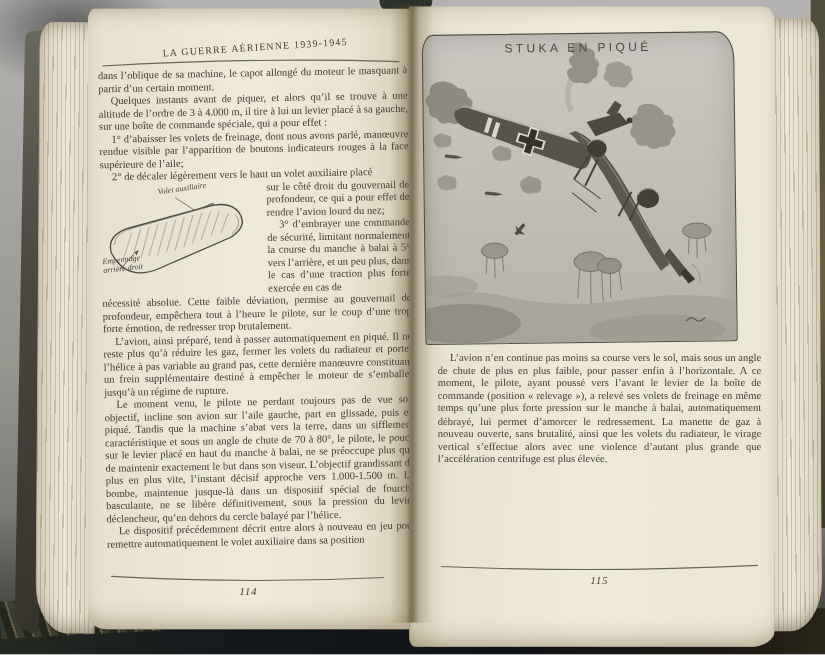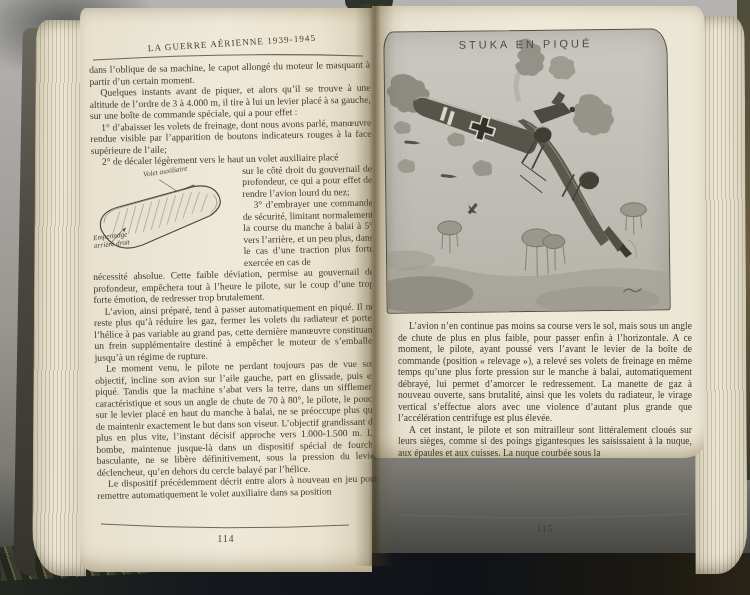--- a/index.html
+++ b/index.html
@@ -26,21 +26,21 @@
       linear-gradient(90deg,#d6cfbb 0%,#ece6d4 45%,#ddd6c2 100%);
     box-shadow:inset 0 10px 14px -8px rgba(90,80,55,.5), inset 0 -14px 16px -10px rgba(90,80,55,.6);}
   .fore-edge.left{left:34px;top:20px;width:54px;height:556px;border-radius:12px 0 0 30px / 22px 0 0 46px;transform:rotate(.4deg);}
   .fore-edge.right{left:694px;top:16px;width:52px;height:558px;border-radius:0 14px 30px 0 / 0 24px 46px 0;transform:rotate(-.3deg);}
 
   .page{position:absolute;z-index:2;}
   .page.leftp{left:80px;top:8px;width:292px;height:564px;
     background:linear-gradient(90deg,#e6e0cd 0%,#efe9d8 50%,#eae3cf 82%,#d6ceb6 100%);
     border-radius:6px 0 0 18px / 10px 0 0 12px;
     box-shadow:inset 0 -16px 20px -12px rgba(112,94,56,.5), inset 0 14px 16px -12px rgba(112,94,56,.35);}
-  .page.rightp{left:372px;top:6px;width:332px;height:452px;
+  .page.rightp{left:372px;top:6px;width:332px;height:582px;
     background:linear-gradient(90deg,#cfc7ae 0%,#e8e2d0 10%,#efe9d8 48%,#ebe5d3 100%);
     border-radius:0 10px 22px 6px / 0 14px 14px 8px;
     box-shadow:inset 0 -16px 20px -12px rgba(112,94,56,.5), inset 0 12px 16px -12px rgba(112,94,56,.3);}
   .gutter{position:absolute;left:354px;top:4px;width:40px;height:562px;z-index:5;pointer-events:none;
     background:linear-gradient(90deg,rgba(80,65,35,0) 0%,rgba(95,80,48,.28) 36%,rgba(58,46,22,.55) 52%,rgba(95,80,48,.22) 68%,rgba(80,65,35,0) 100%);}
 
   .running-header{position:absolute;left:48px;top:30px;width:208px;text-align:center;transform:rotate(-3.6deg);
     font-size:9px;letter-spacing:1.1px;color:#454034;white-space:nowrap;}
   .rule-svg{position:absolute;}
   .body-text{position:absolute;font-size:9.6px;line-height:11.5px;color:#3f3a2f;text-align:justify;}
@@ -48,21 +48,21 @@
   .rightp .body-text{left:26px;top:314px;width:294px;}
   .body-text p{margin:0;}
   .body-text p.ind{text-indent:11px;}
 
   .figwrap{overflow:visible;}
   .figure{float:left;width:146px;height:100px;margin:2px 5px 0 0;position:relative;}
   .fig-label{position:absolute;font-style:italic;font-size:7.3px;line-height:7.8px;color:#4a453a;}
   .fig-label.top{left:52px;top:-1px;transform:rotate(-7deg);white-space:nowrap;}
   .fig-label.bottom{left:1px;top:62px;width:50px;transform:rotate(-5deg);}
 
-  .footer-num{position:absolute;font-size:9.5px;color:#453f33;letter-spacing:1px;}
+  .footer-num{position:absolute;font-size:9.5px;color:#453f33;letter-spacing:1px;font-style:italic;}
   .leftp .footer-num{left:0;top:526px;width:292px;text-align:center;}
   .rightp .footer-num{left:26px;top:518px;width:294px;text-align:center;}
 
   .plate{position:absolute;left:13px;top:24px;width:282px;height:280px;transform:rotate(-.7deg);
     border:1.3px solid #4f4d44;border-radius:10px 16px 3px 3px / 18px 26px 3px 3px;overflow:hidden;
     background:linear-gradient(180deg,#cac8c1 0%,#c1bfb7 45%,#b5b3aa 100%);
     box-shadow:inset 0 0 24px rgba(70,68,60,.25);}
   .plate-title{position:absolute;left:0;top:7px;width:100%;text-align:center;z-index:3;
     font-family:"Liberation Sans","DejaVu Sans",sans-serif;font-size:11px;letter-spacing:3px;color:#4c4a42;}
   .plate svg{position:absolute;left:0;top:0;}
@@ -193,21 +193,20 @@
         <path d="M0,240 q36,-12 74,-2 q50,12 108,4 q56,-8 100,2 l0,36 -282,0 z" fill="#a7a499" opacity="0.9"></path>
         <ellipse cx="34" cy="262" rx="52" ry="18" fill="#8d8a7f" opacity="0.85"></ellipse>
         <ellipse cx="210" cy="270" rx="62" ry="14" fill="#9b988d" opacity="0.7"></ellipse>
         <ellipse cx="18" cy="228" rx="30" ry="10" fill="#9f9c91" opacity="0.6"></ellipse>
         <path d="M236,262 q5,-5 9,-1 q3,3 9,-2" stroke="#5a574d" fill="none" stroke-width="1"></path>
       </svg>
     </div>
 
     <div class="body-text">
       <p class="ind">L’avion n’en continue pas moins sa course vers le sol, mais sous un angle de chute de plus en plus faible, pour passer enfin à l’horizontale. A ce moment, le pilote, ayant poussé vers l’avant le levier de la boîte de commande (position « relevage »), a relevé ses volets de freinage en même temps qu’une plus forte pression sur le manche à balai, automatiquement débrayé, lui permet d’amorcer le redressement. La manette de gaz à nouveau ouverte, sans brutalité, ainsi que les volets du radiateur, le virage vertical s’effectue alors avec une violence d’autant plus grande que l’accélération centrifuge est plus élevée.</p>
-      <p class="ind">A cet instant, le pilote et son mitrailleur sont littéralement cloués sur leurs sièges, comme si des poings gigantesques les saisissaient à la nuque, aux épaules et aux cuisses. La nuque courbée sous la</p>
     </div>
 
     <svg class="rule-svg" style="left:28px;top:506px" width="290" height="10" viewBox="0 0 290 10" preserveAspectRatio="none">
       <path d="M1,3 Q145,9 289,2" stroke="#6b665a" stroke-width="1" fill="none"></path>
     </svg>
     <div class="footer-num">115</div>
   </div>
 
   <div class="gutter"></div>
 </div>

